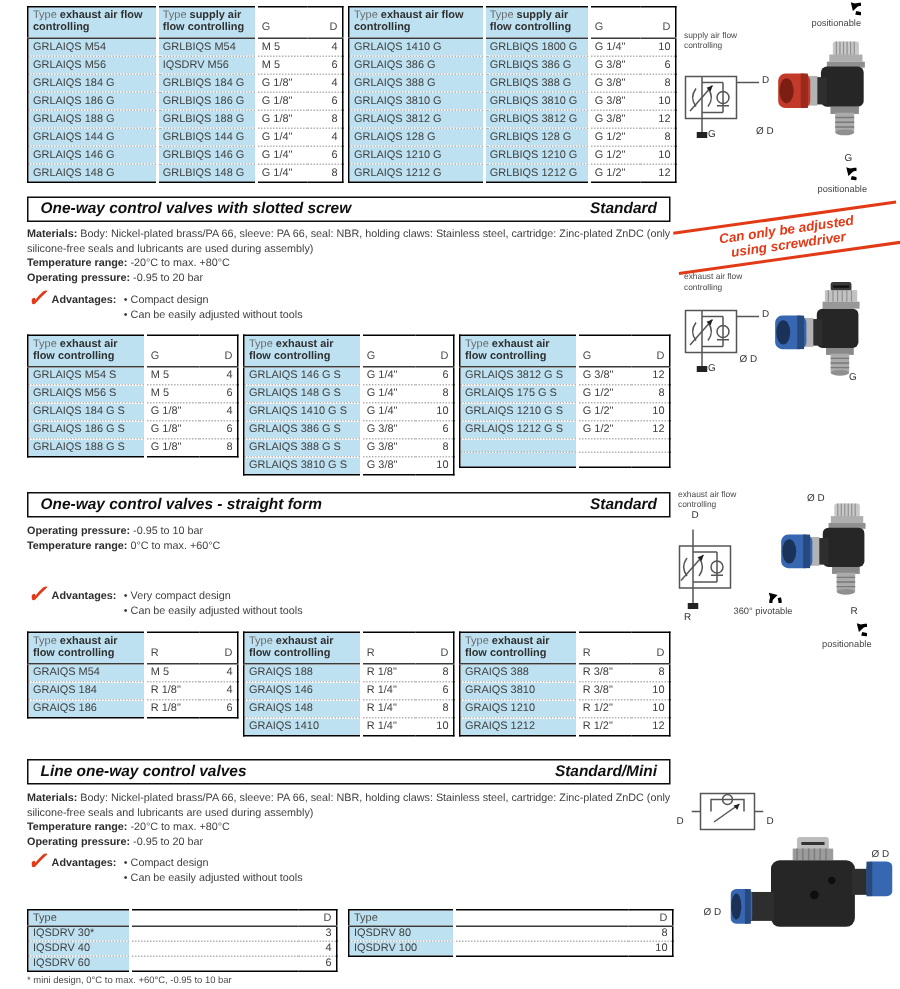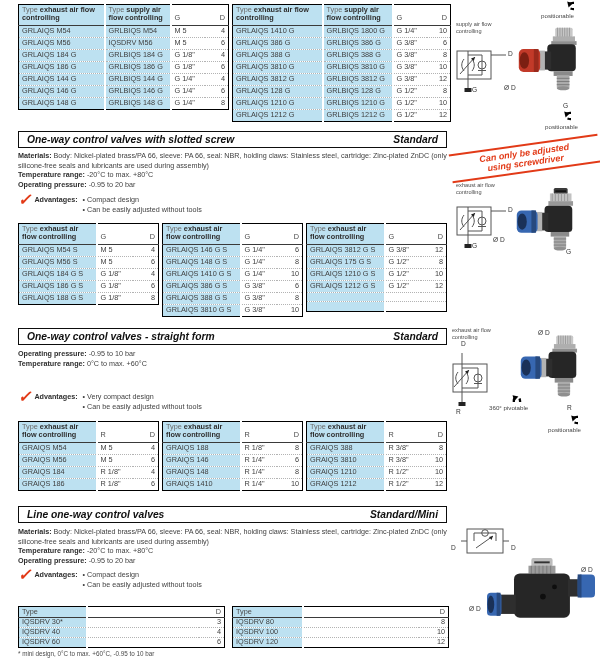--- a/index.html
+++ b/index.html
@@ -89,20 +89,26 @@
             <td>G 1/8"</td>
             <td style="text-align: right;">4</td>
           </tr>
           <tr>
             <td class="blue">GRLAIQS 186 G</td>
             <td class="blue">GRLBIQS 186 G</td>
             <td>G 1/8"</td>
             <td style="text-align: right;">6</td>
           </tr>
           <tr>
+            <td class="blue">GRLAIQS 188 G</td>
+            <td class="blue">GRLBIQS 188 G</td>
+            <td>G 1/8"</td>
+            <td style="text-align: right;">8</td>
+          </tr>
+          <tr>
             <td class="blue">GRLAIQS 144 G</td>
             <td class="blue">GRLBIQS 144 G</td>
             <td>G 1/4"</td>
             <td style="text-align: right;">4</td>
           </tr>
           <tr>
             <td class="blue">GRLAIQS 146 G</td>
             <td class="blue">GRLBIQS 146 G</td>
             <td>G 1/4"</td>
             <td style="text-align: right;">6</td>
@@ -372,25 +378,20 @@
             <th style="text-align: right;">D</th>
           </tr>
         </thead>
         <tbody>
           <tr>
             <td class="blue">GRAIQS M54</td>
             <td>M 5</td>
             <td style="text-align: right;">4</td>
           </tr>
           <tr>
-            <td class="blue">GRAIQS M56</td>
-            <td>M 5</td>
-            <td style="text-align: right;">6</td>
-          </tr>
-          <tr>
             <td class="blue">GRAIQS 184</td>
             <td>R 1/8"</td>
             <td style="text-align: right;">4</td>
           </tr>
           <tr>
             <td class="blue">GRAIQS 186</td>
             <td>R 1/8"</td>
             <td style="text-align: right;">6</td>
           </tr>
         </tbody>
@@ -540,25 +541,20 @@
         <tbody>
           <tr>
             <td class="blue">IQSDRV 80</td>
             <td></td>
             <td style="text-align: right;">8</td>
           </tr>
           <tr>
             <td class="blue">IQSDRV 100</td>
             <td></td>
             <td style="text-align: right;">10</td>
-          </tr>
-          <tr>
-            <td class="blue">IQSDRV 120</td>
-            <td></td>
-            <td style="text-align: right;">12</td>
           </tr>
         </tbody>
       </table>
     </div>
   <div class="footnote" style="left:18px;top:650px">* mini design, 0°C to max. +60°C, -0.95 to 10 bar</div>
 
   <svg class="abs" style="left:556px;top:1px" width="18" height="11" viewBox="0 0 18 11">
     <path d="M14.5,7.5 A5.5,3 0 1 0 13,3.2" fill="none" stroke="#000" stroke-width="2.3"></path>
       <path d="M11.2,0.5 L16.9,2.3 L12.6,6.4 Z" fill="#000"></path>
   </svg>

